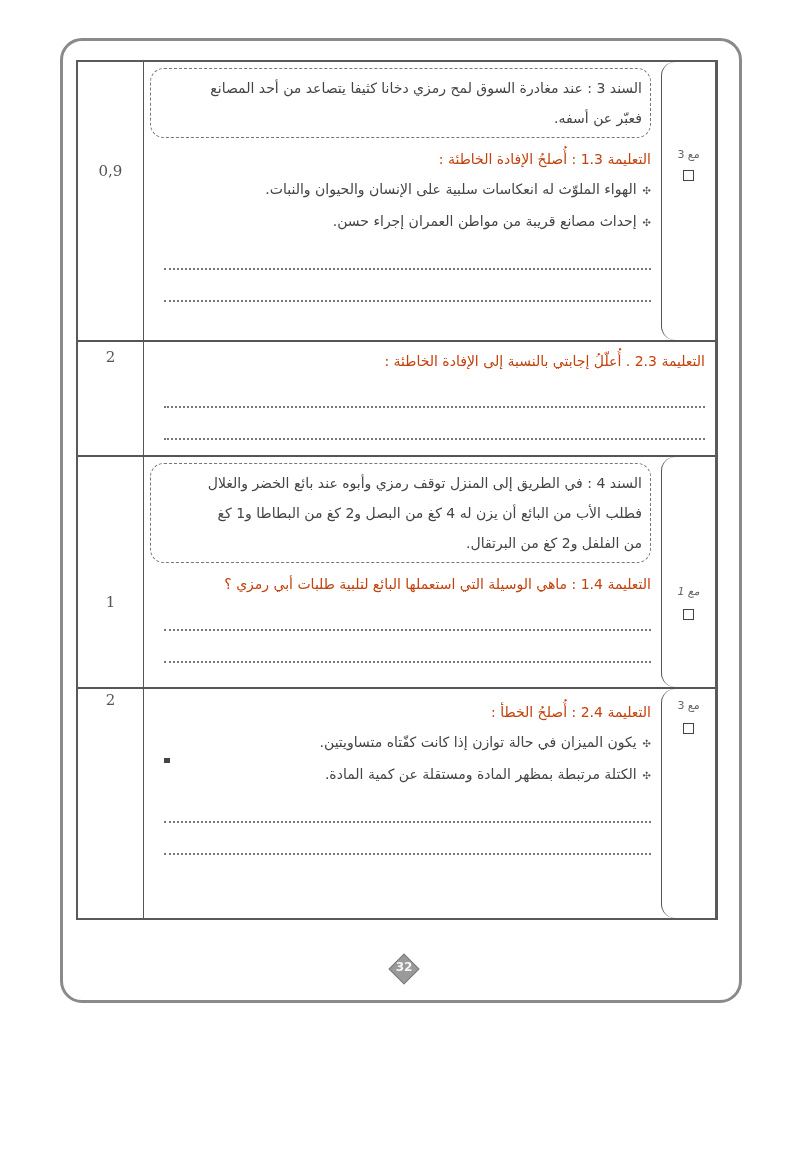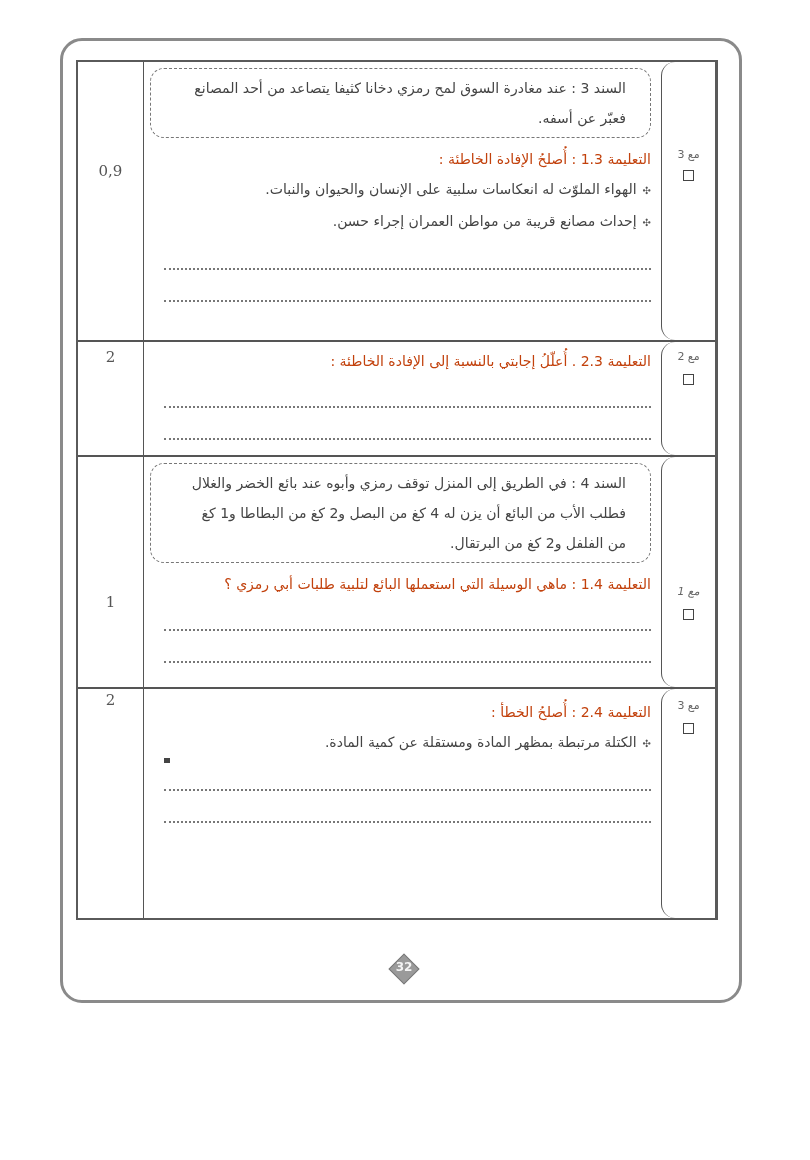--- a/index.html
+++ b/index.html
@@ -85,21 +85,21 @@
       left: 50%;
       margin-left: -6px;
       width: 11px;
       height: 11px;
       border: 1px solid #444;
       box-sizing: border-box;
     }
     .doc-box {
       border: 1.5px dashed #777;
       border-radius: 14px;
-      padding: 4px 24px;
+      padding: 4px 8px;
       margin: 6px 0 6px -8px;
       font-size: 14px;
       line-height: 30px;
       color: #444;
     }
     .instruction {
       font-size: 14px;
       line-height: 30px;
       color: #c2410c;
       margin: 0;
@@ -180,24 +180,20 @@
 
   <div class="row" style="height:115px;">
     <div class="col-score">
       <span style="top:6px;">2</span>
     </div>
     <div class="col-content">
       <p class="instruction" style="margin-top:4px;">التعليمة 2.3 . أُعلّلُ إجابتي بالنسبة إلى الإفادة الخاطئة :</p>
       <div class="answer-line"></div>
       <div class="answer-line"></div>
     </div>
-    <div class="col-criteria">
-      <span class="crit-label" style="top:8px;">مع 2</span>
-      <span class="crit-box" style="top:32px;"></span>
-    </div>
   </div>
 
   <div class="row" style="height:232px;">
     <div class="col-score">
       <span style="top:136px;">1</span>
     </div>
     <div class="col-content">
       <div class="doc-box">
         <div>السند 4 : في الطريق إلى المنزل توقف رمزي وأبوه عند بائع الخضر والغلال</div>
         <div>فطلب الأب من البائع أن يزن له 4 كغ من البصل و2 كغ من البطاطا و1 كغ</div>
@@ -212,20 +208,21 @@
       <span class="crit-box" style="top:152px;"></span>
     </div>
   </div>
 
   <div class="row" style="flex:1;">
     <div class="col-score">
       <span style="top:2px;">2</span>
     </div>
     <div class="col-content">
       <p class="instruction" style="margin-top:8px;">التعليمة 2.4 : أُصلحُ الخطأ :</p>
+      <p class="bullet"><span class="mark">✣</span><span>يكون الميزان في حالة توازن إذا كانت كفّتاه متساويتين.</span></p>
       <p class="bullet"><span class="mark">✣</span><span>الكتلة مرتبطة بمظهر المادة ومستقلة عن كمية المادة.</span></p>
       <div class="answer-line"></div>
       <div class="answer-line"></div>
     </div>
     <div class="col-criteria">
       <span class="crit-label" style="top:10px;">مع 3</span>
       <span class="crit-box" style="top:34px;"></span>
     </div>
   </div>
 

